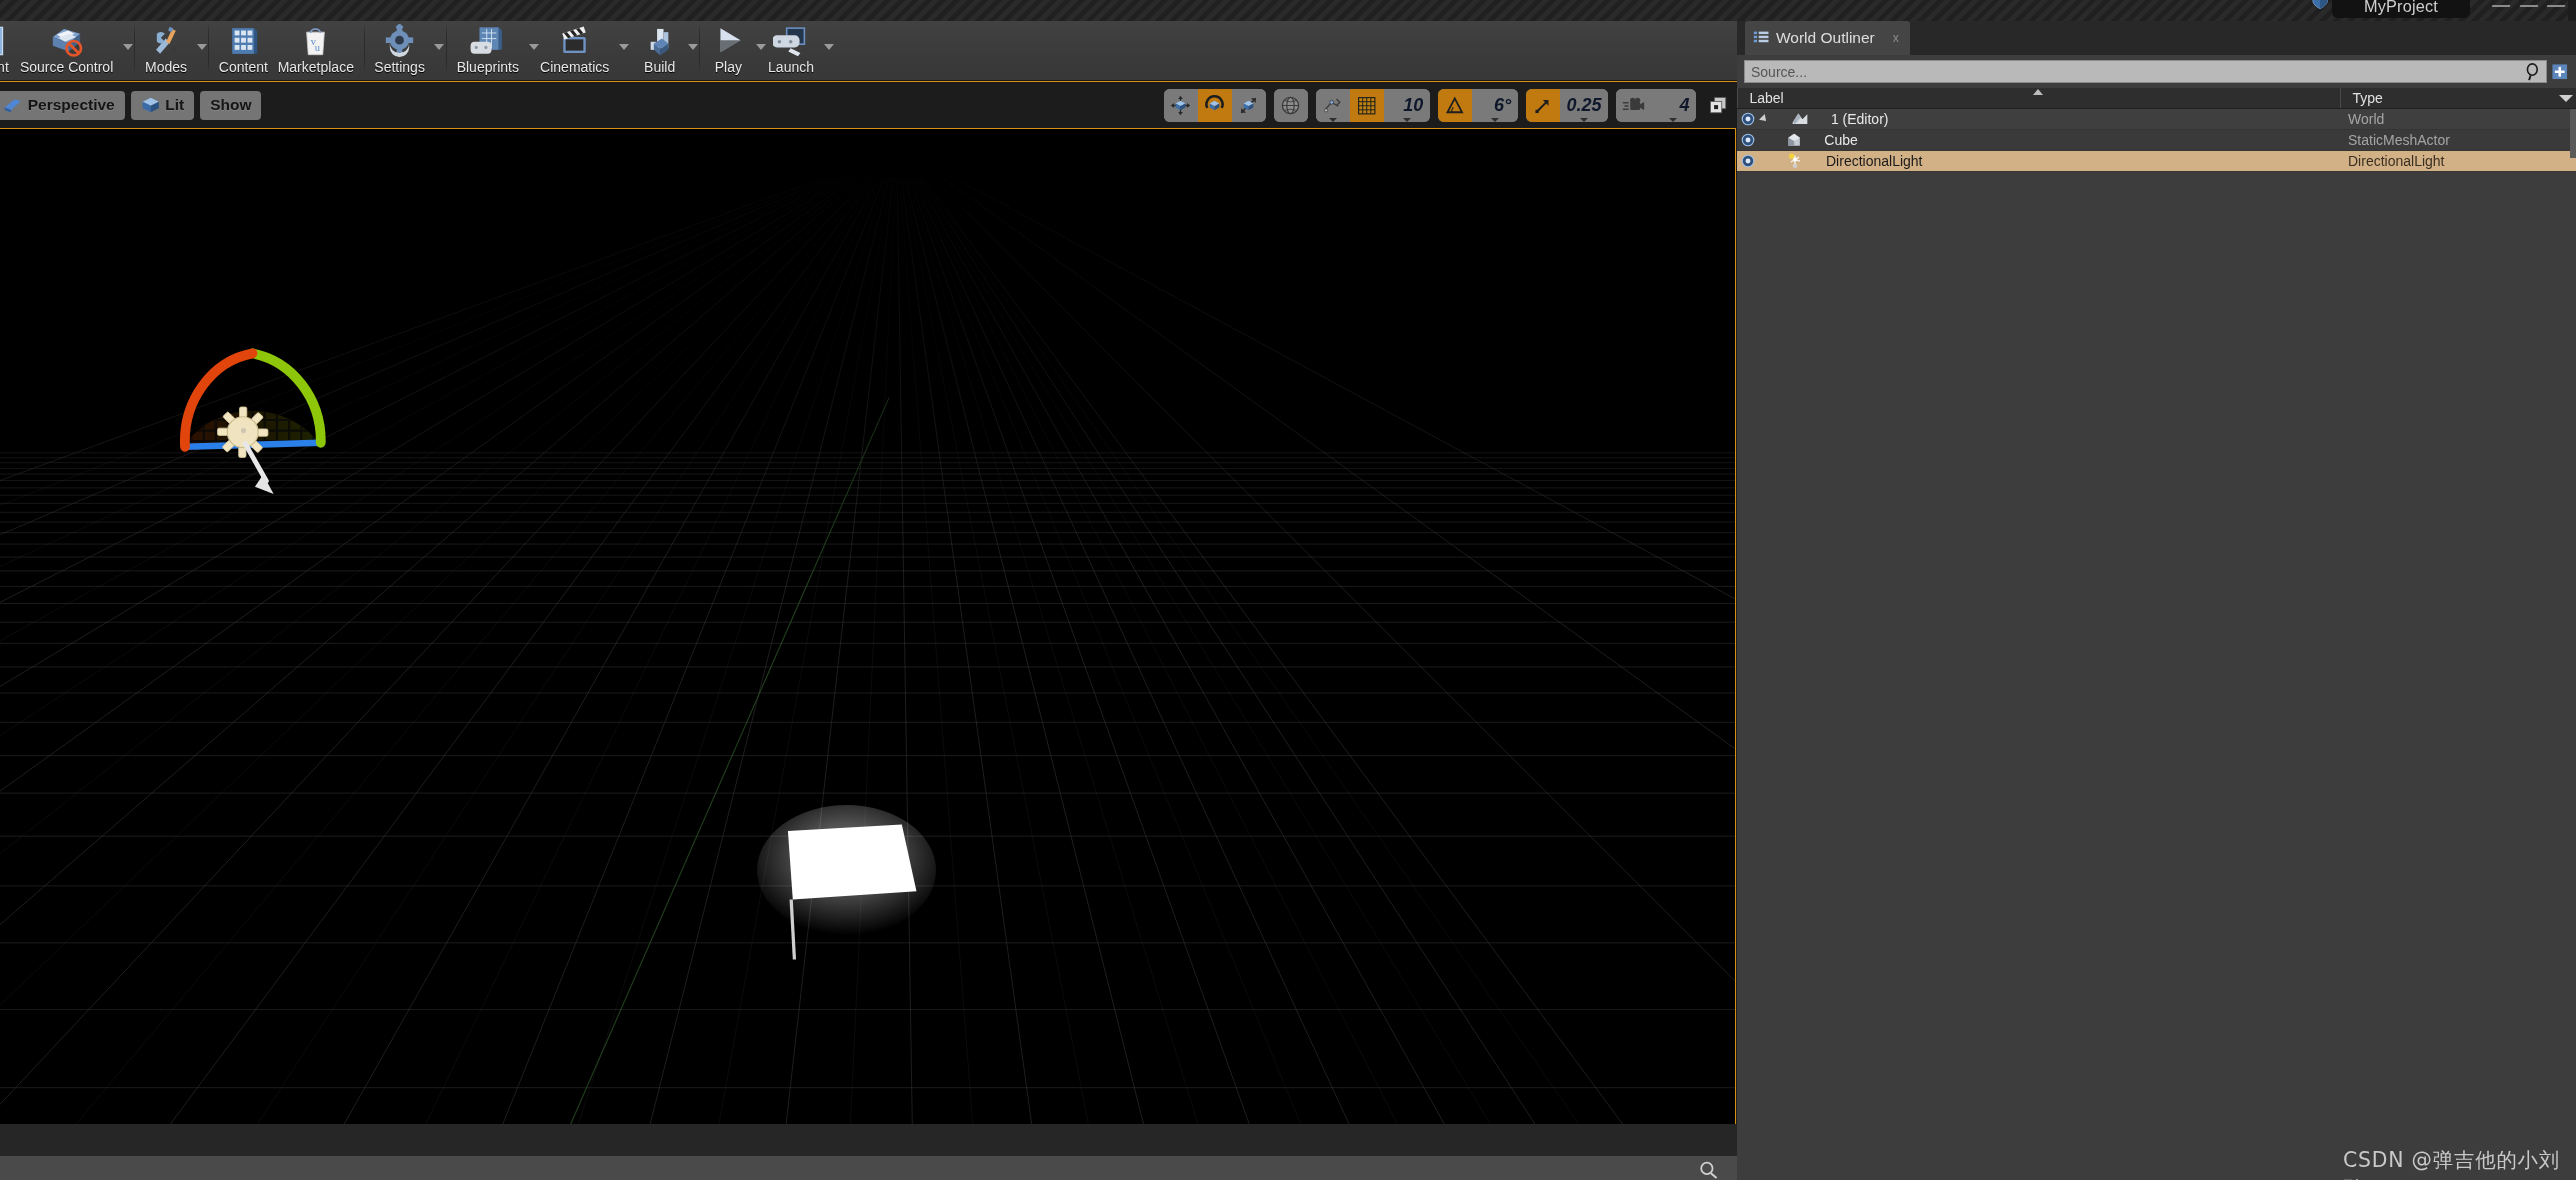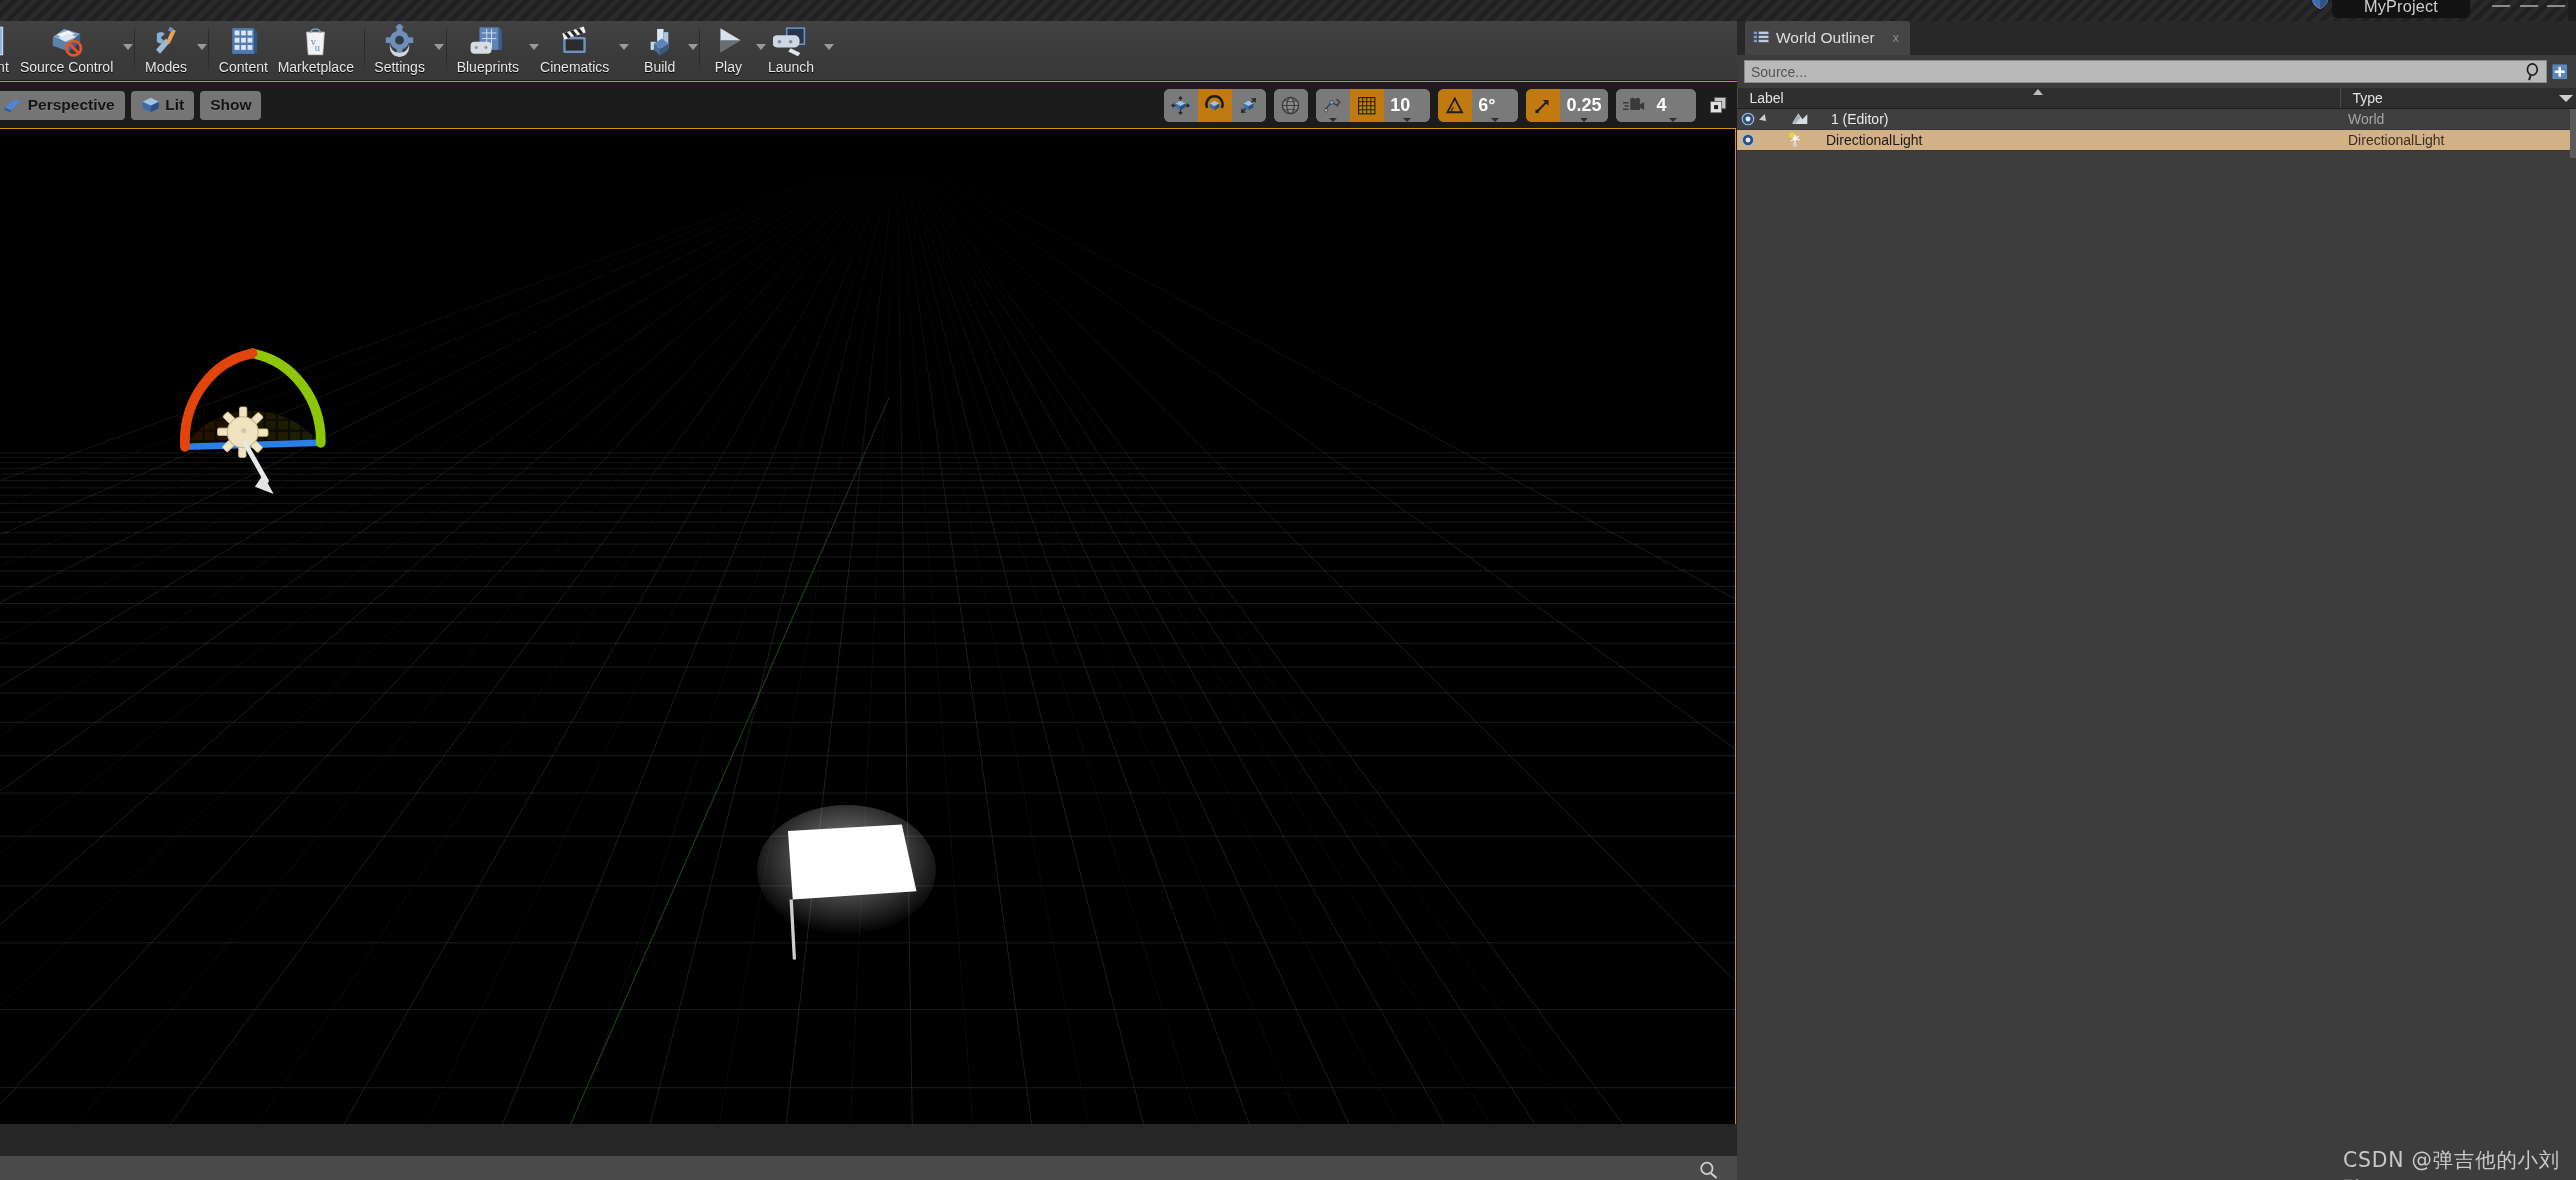--- a/index.html
+++ b/index.html
@@ -94,22 +94,22 @@
     display:flex; align-items:center; gap:8.1px;
   }
   .seg{ display:flex; height:33px; border-radius:5.7px; overflow:hidden; background:#7a7a7a; }
   .seg .cell{
     width:34px; height:33px; display:flex; align-items:center; justify-content:center;
     background:#7a7a7a; position:relative;
   }
   .seg .cell.on{ background:#c07a10; }
   .seg .num{
     min-width:46px; padding:0 6.5px; height:33px; background:#7a7a7a;
-    display:flex; align-items:center; justify-content:flex-start;
-    color:#ffffff; font-size:18px; font-weight:bold; position:relative;
+    display:flex; align-items:center; justify-content:flex-end;
+    color:#0f172a; font-size:18px; font-weight:bold; position:relative;font-style:italic;
   }
   .seg .num .mini{
     position:absolute; bottom:0.8px; left:50%; transform:translateX(-50%);
     width:0;height:0;border-left:4.1px solid transparent;border-right:4.1px solid transparent;
     border-top:4.1px solid #2e2e2e;
   }
   .seg .cell .mini{
     position:absolute; bottom:0.8px; left:50%; transform:translateX(-50%);
     width:0;height:0;border-left:4.1px solid transparent;border-right:4.1px solid transparent;
     border-top:4.1px solid #2e2e2e;
@@ -807,20 +807,37 @@
           <span class="ol-expand"></span>
           <svg width="18" height="16.3" viewBox="0 0 22 20">
             <path d="M2 14 L9 3 L14 10 L20 4 L20 16 L2 16 Z" fill="#d9dde2"></path>
             <path d="M2 14 L9 3 L12 8 L5 16 Z" fill="#a9b3bf"></path>
           </svg>
           <span class="name">1 (Editor)</span>
         </div>
         <div class="type">World</div>
       </div>
 
+      <div class="ol-row alt">
+        <div class="eye">
+          <svg width="14" height="14" viewBox="0 0 17 17">
+            <circle cx="8.5" cy="8.5" r="7" fill="#2f4f7a" stroke="#9ec0e6" stroke-width="1.4"></circle>
+            <circle cx="8.5" cy="8.5" r="3" fill="#dce9f6"></circle>
+          </svg>
+        </div>
+        <div class="tw" style="padding-left:28px;">
+          <svg width="16.3" height="16.3" viewBox="0 0 20 20">
+            <path d="M10 2 L17 7 L17 17 L3 17 L3 7 Z" fill="#c5cbd3"></path>
+            <path d="M10 2 L10 17 L3 17 L3 7 Z" fill="#8e97a3"></path>
+            <path d="M10 2 L17 7 L10 11 L3 7 Z" fill="#e4e8ed"></path>
+          </svg>
+          <span class="name">Cube</span>
+        </div>
+        <div class="type">StaticMeshActor</div>
+      </div>
 
       <div class="ol-row sel">
         <div class="eye">
           <svg width="14" height="14" viewBox="0 0 17 17">
             <circle cx="8.5" cy="8.5" r="7" fill="#2f4f7a" stroke="#9ec0e6" stroke-width="1.4"></circle>
             <circle cx="8.5" cy="8.5" r="3" fill="#dce9f6"></circle>
           </svg>
         </div>
         <div class="tw" style="padding-left:28px;">
           <svg width="18" height="16.3" viewBox="0 0 22 20">

